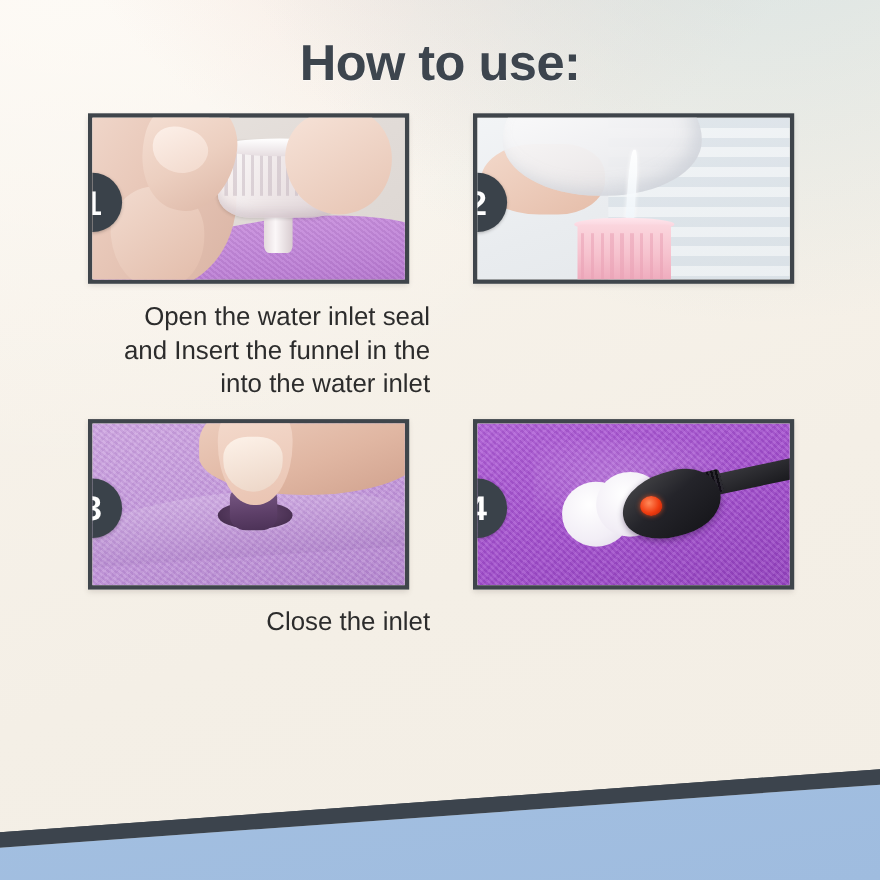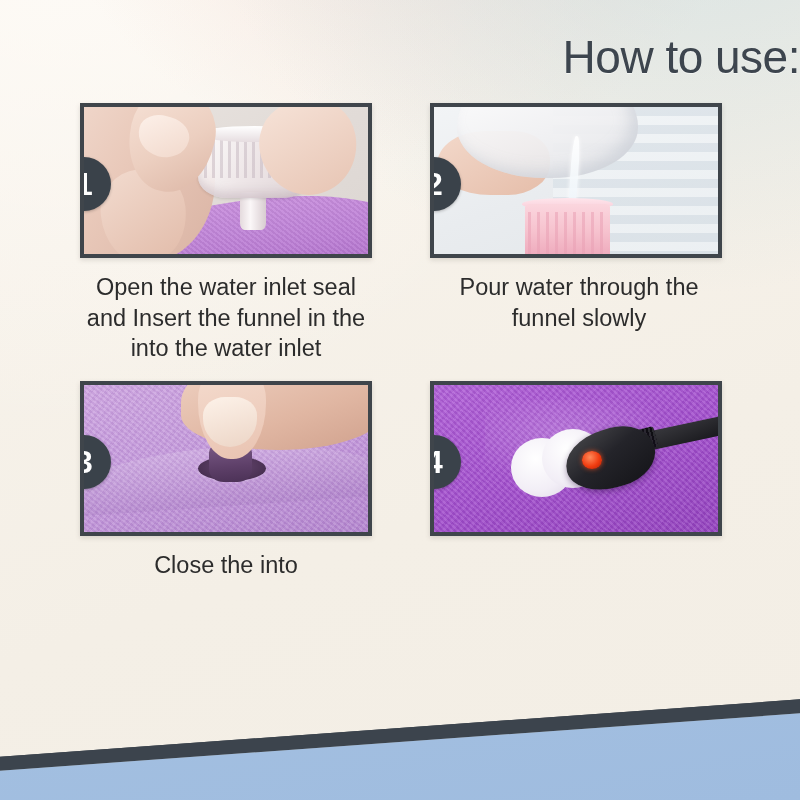--- a/index.html
+++ b/index.html
@@ -65,23 +65,23 @@
     inset: 0;
     z-index: 5;
   }
 
   
   .title {
     position: absolute;
     left: 0;
     top: 30px;
     width: 800px;
-    text-align: right;
+    text-align: center;
     font-size: 46px;
-    font-weight: 400;
+    font-weight: 700;
     letter-spacing: -0.5px;
     color: #3d454e;
     text-shadow: 0 1px 0 rgba(255,255,255,0.5);
   }
 
   
   .step {
     position: absolute;
   }
   .step-1 { left: 80px;  top: 103px; }
@@ -117,21 +117,21 @@
     justify-content: center;
     line-height: 1;
     z-index: 4;
     box-shadow: 0 1px 3px rgba(0,0,0,0.25);
   }
 
   .caption {
     width: 330px;
     margin-left: -19px;
     margin-top: 14px;
-    text-align: center;
+    text-align: right;
     font-size: 23.5px;
     line-height: 1.30;
     color: #2c2c2c;
     white-space: pre-line;
     font-weight: 400;
   }
   .step-2 .caption,
   .step-4 .caption { margin-left: -16px; }
 
   
@@ -366,38 +366,36 @@
           <div class="hand2"></div>
           <div class="kettle">
             
           </div>
           <div class="stream"></div>
           <div class="funnel2-top"></div>
           <div class="funnel2"></div>
         </div>
         <div class="badge">2</div>
       </div>
-      <div class="caption">Pour water through the
-funnel slowly</div>
     </div>
 
     <div class="step step-3">
       <div class="photo">
         <div class="scene p3">
           <div class="nap"></div>
           <div class="fold"></div>
           <div class="hole"></div>
           <div class="plugseal"></div>
           <div class="hand3"></div>
           <div class="finger3"></div>
           <div class="nail3"></div>
         </div>
         <div class="badge">3</div>
       </div>
-      <div class="caption">Close the into</div>
+      <div class="caption">Close the inlet</div>
     </div>
 
     <div class="step step-4">
       <div class="photo">
         <div class="scene p4">
           <div class="nap4"></div>
           <div class="sheen"></div>
           <div class="disc-a"></div>
           <div class="disc-b"></div>
           <div class="cord"></div>

